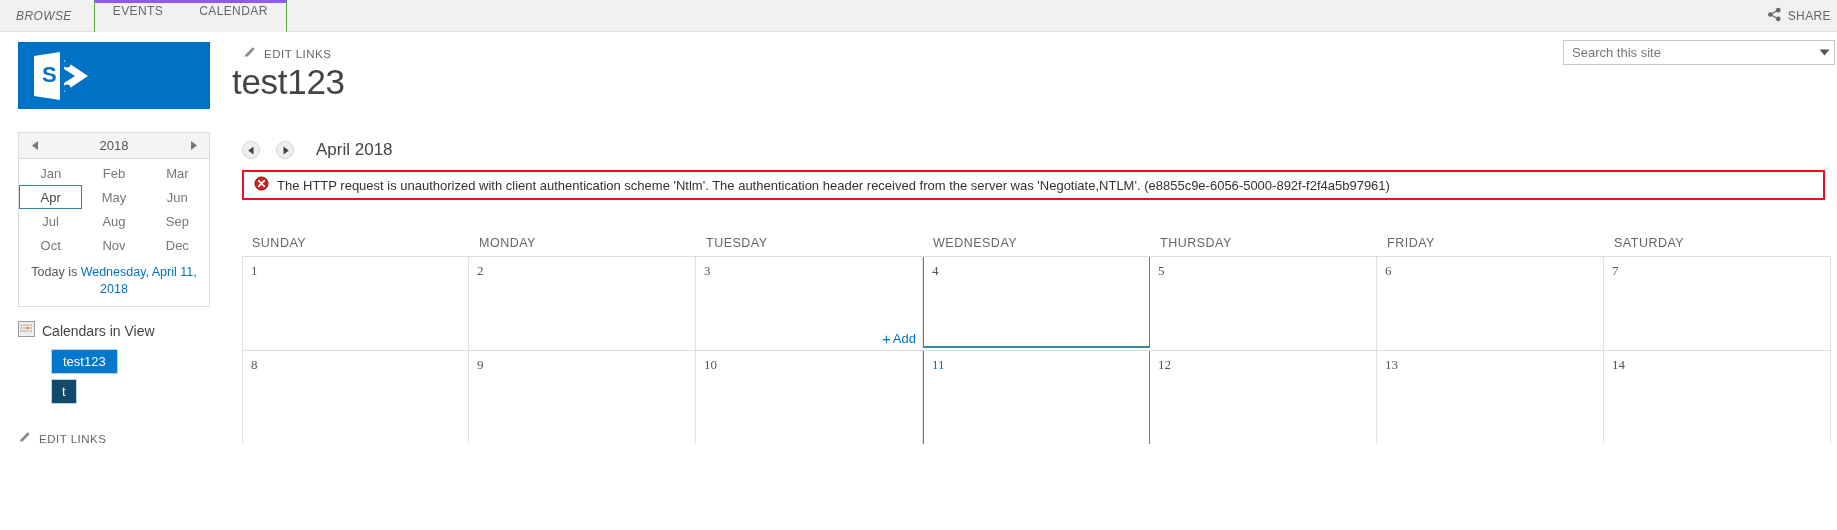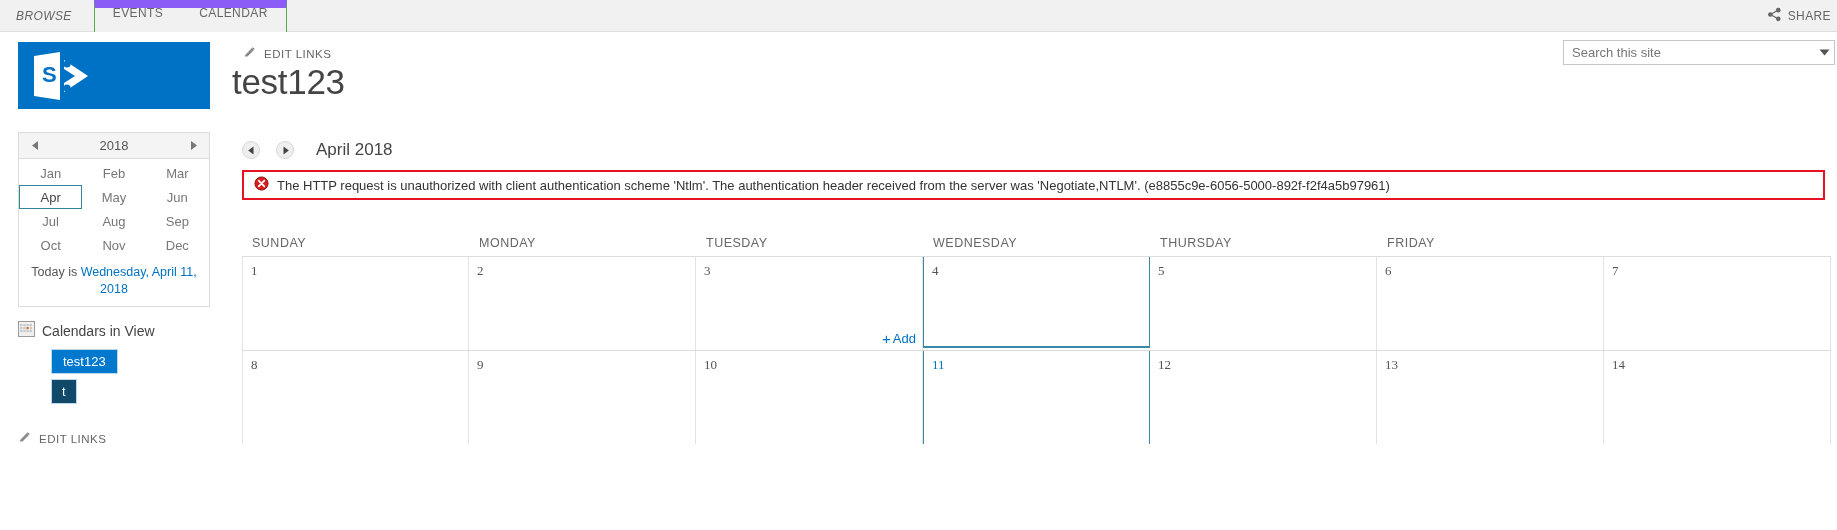--- a/index.html
+++ b/index.html
@@ -32,21 +32,21 @@
     cursor: pointer;
     background: transparent;
     border: 0;
     font-family: "Liberation Sans", sans-serif;
   }
   .ribbon-tab.first { padding-left: 16px; padding-right: 22px; font-style: italic; }
   .tab-group {
     display: flex; align-items: stretch;
     border-left: 1px solid #5ca94b;
     border-right: 1px solid #5ca94b;
-    border-top: 8px solid #8b5cf6;
+    border-top: 3px solid #8b5cf6;
     background: #f1f1f1;
     margin-bottom: -1px;
     padding-bottom: 14px;
   }
   .share-area {
     margin-left: auto;
     display: flex; align-items: center;
     padding-right: 6px;
     gap: 6px;
     color: #666;
@@ -459,20 +459,21 @@
     </div>
 
     <div class="cal-grid">
       <div class="cal-head-row">
         <div class="cal-head-cell">SUNDAY</div>
         <div class="cal-head-cell">MONDAY</div>
         <div class="cal-head-cell">TUESDAY</div>
         <div class="cal-head-cell">WEDNESDAY</div>
         <div class="cal-head-cell">THURSDAY</div>
         <div class="cal-head-cell">FRIDAY</div>
+        <div class="cal-head-cell">SATURDAY</div>
       </div>
 
       <div class="cal-week week-1">
         <div class="cal-cell">
           <span class="daynum">1</span>
         </div>
         <div class="cal-cell">
           <span class="daynum">2</span>
         </div>
         <div class="cal-cell">

